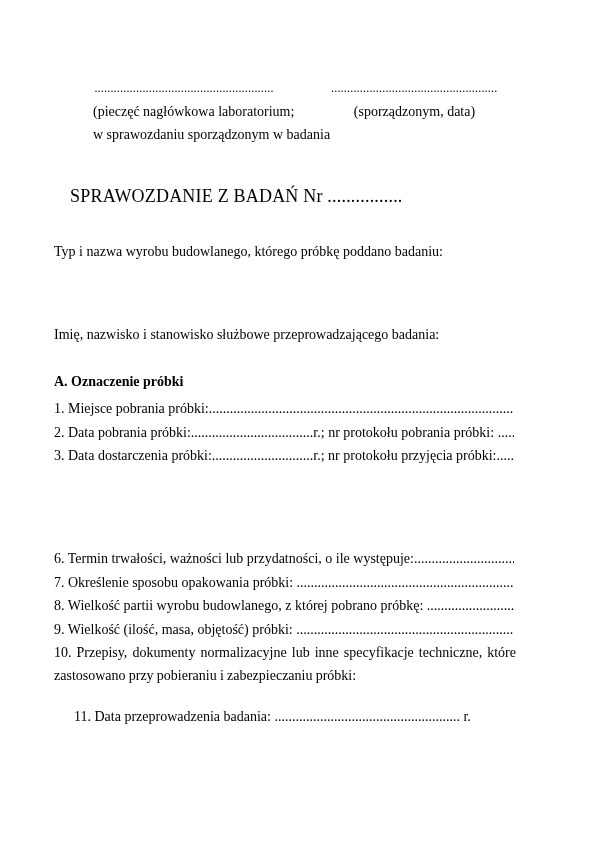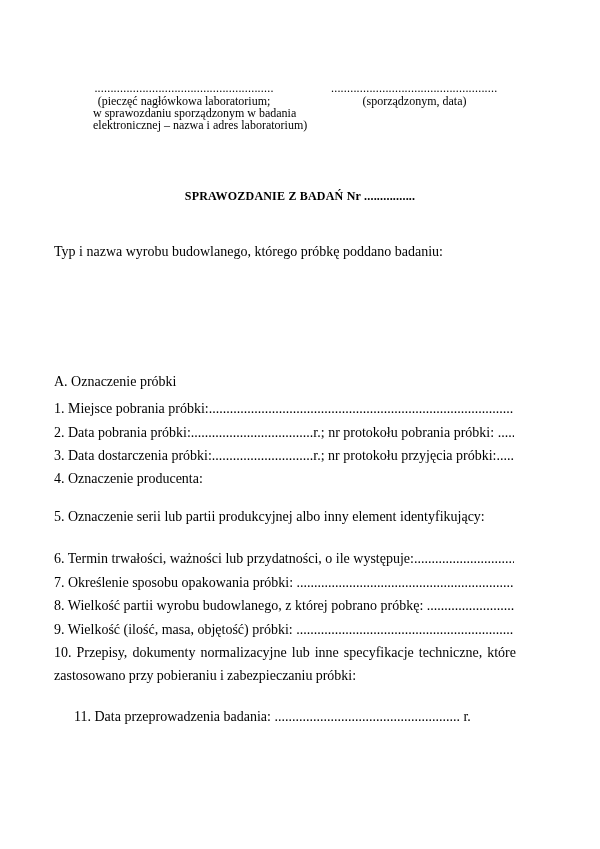--- a/index.html
+++ b/index.html
@@ -9,69 +9,67 @@
     height: 849px;
     background: #ffffff;
     color: #000000;
     font-family: "Liberation Serif", serif;
     overflow: hidden;
   }
   .hdr-block { position: absolute; text-align: center; }
   .hdr-left  { top: 82px; left: 93px;  width: 182px; }
   .hdr-right { top: 82px; left: 331px; width: 167px; }
   .hdr-dots  { font-size: 12px; line-height: 13px; white-space: nowrap; overflow: hidden; letter-spacing: 0.2px; }
-  .hdr-cap   { font-size: 12px; line-height: 12px; white-space: nowrap; }
+  .hdr-cap   { font-size: 14px; line-height: 12px; white-space: nowrap; margin-top: 11px; }
   .title {
     position: absolute; top: 184px; left: 70px; width: 460px;
-    text-align: center; font-weight: bold; font-size: 12px;
+    text-align: left; font-weight: normal; font-size: 18px;
     line-height: 24px; letter-spacing: 0.2px; white-space: nowrap;
   }
   .line {
     position: absolute; left: 54px; width: 460px;
     font-size: 14px; line-height: 23.4px;
     white-space: nowrap; overflow: hidden;
   }
-  .bold { font-weight: normal; }
+  .bold { font-weight: bold; }
   .wrap { white-space: normal; text-align: justify; width: 462px; word-spacing: -0.3px; }
   .t240 { top: 240px; } .t281 { top: 281px; } .t323 { top: 323px; }
   .t370 { top: 370px; }
   .t397 { top: 397px; } .t420 { top: 420.5px; } .t444 { top: 444px; } .t467 { top: 467px; }
   .t505 { top: 505px; }
   .t547 { top: 547px; } .t570 { top: 570.5px; } .t594 { top: 594px; } .t617 { top: 617.5px; }
   .t641 { top: 641px; font-family: Liberation Serif, serif; }
   .t705 { top: 705px; margin-left: 20px; }
 </style>
 </head>
 <body>
 
 <div class="page">
 
   <div class="hdr-block hdr-left">
     <div class="hdr-dots">........................................................</div>
     <div class="hdr-cap">(pieczęć nagłówkowa laboratorium;</div>
     <div class="hdr-cap">w sprawozdaniu sporządzonym w badania</div>
-    <div class="hdr-cap">elektronicznej – nazwa i adres laboratorium)</div>
   </div>
 
   <div class="hdr-block hdr-right">
     <div class="hdr-dots">......................................................</div>
     <div class="hdr-cap">(sporządzonym, data)</div>
   </div>
 
   <div class="title">SPRAWOZDANIE Z BADAŃ Nr ................</div>
 
   <div class="line t240">Typ i nazwa wyrobu budowlanego, którego próbkę poddano badaniu:</div>
+  <div class="line t323">Imię, nazwisko i stanowisko służbowe przeprowadzającego badania:</div>
 
   <div class="line t370 bold">A. Oznaczenie próbki</div>
 
   <div class="line t397">1. Miejsce pobrania próbki:................................................................................................................</div>
   <div class="line t420">2. Data pobrania próbki:...................................r.; nr protokołu pobrania próbki: ..............................</div>
   <div class="line t444">3. Data dostarczenia próbki:.............................r.; nr protokołu przyjęcia próbki:..............................</div>
-  <div class="line t467">4. Oznaczenie producenta:</div>
-  <div class="line t505">5. Oznaczenie serii lub partii produkcyjnej albo inny element identyfikujący:</div>
   <div class="line t547">6. Termin trwałości, ważności lub przydatności, o ile występuje:.......................................................</div>
   <div class="line t570">7. Określenie sposobu opakowania próbki: .....................................................................................</div>
   <div class="line t594">8. Wielkość partii wyrobu budowlanego, z której pobrano próbkę: ..................................................</div>
   <div class="line t617">9. Wielkość (ilość, masa, objętość) próbki: .....................................................................................</div>
   <div class="line t641 wrap">10. Przepisy, dokumenty normalizacyjne lub inne specyfikacje techniczne, które zastosowano przy pobieraniu i zabezpieczaniu próbki:</div>
   <div class="line t705">11. Data przeprowadzenia badania: ..................................................... r.</div>
 
 </div>
 
 </body></html>

